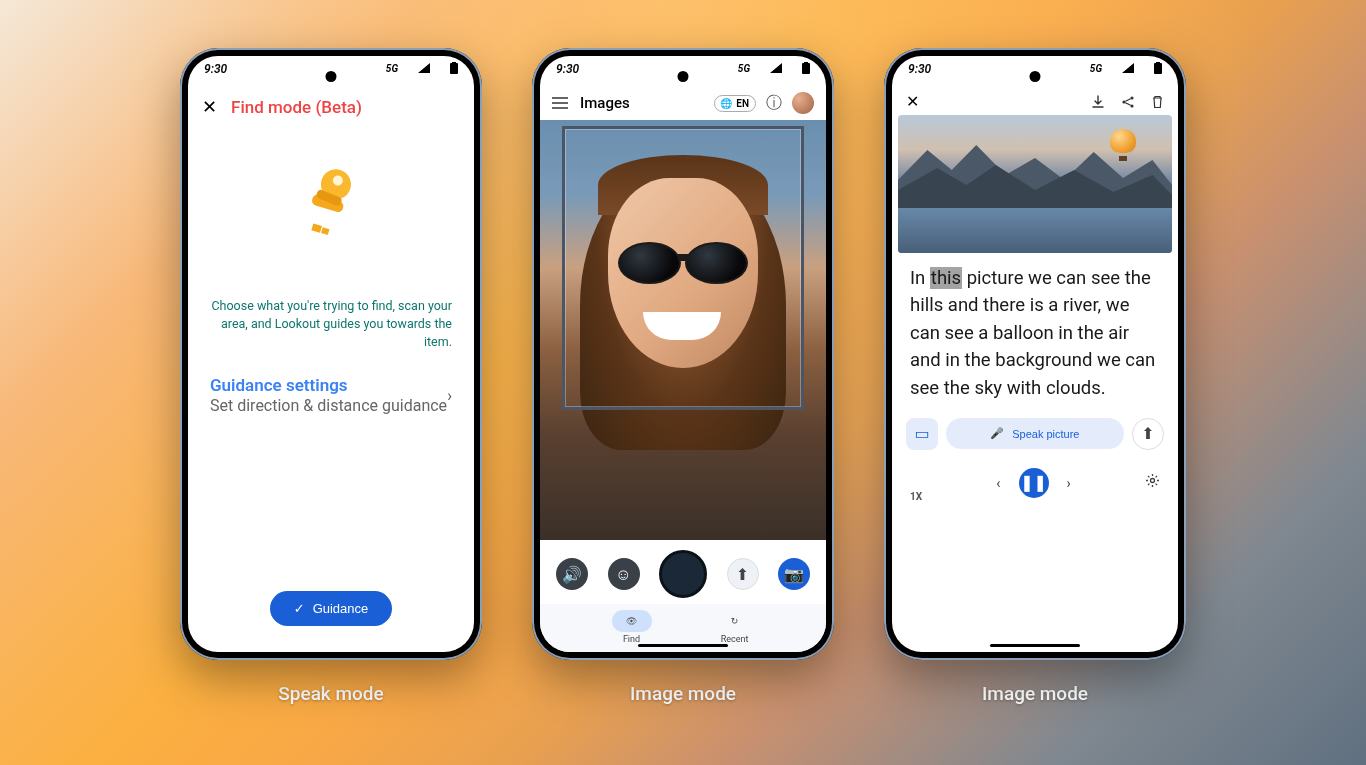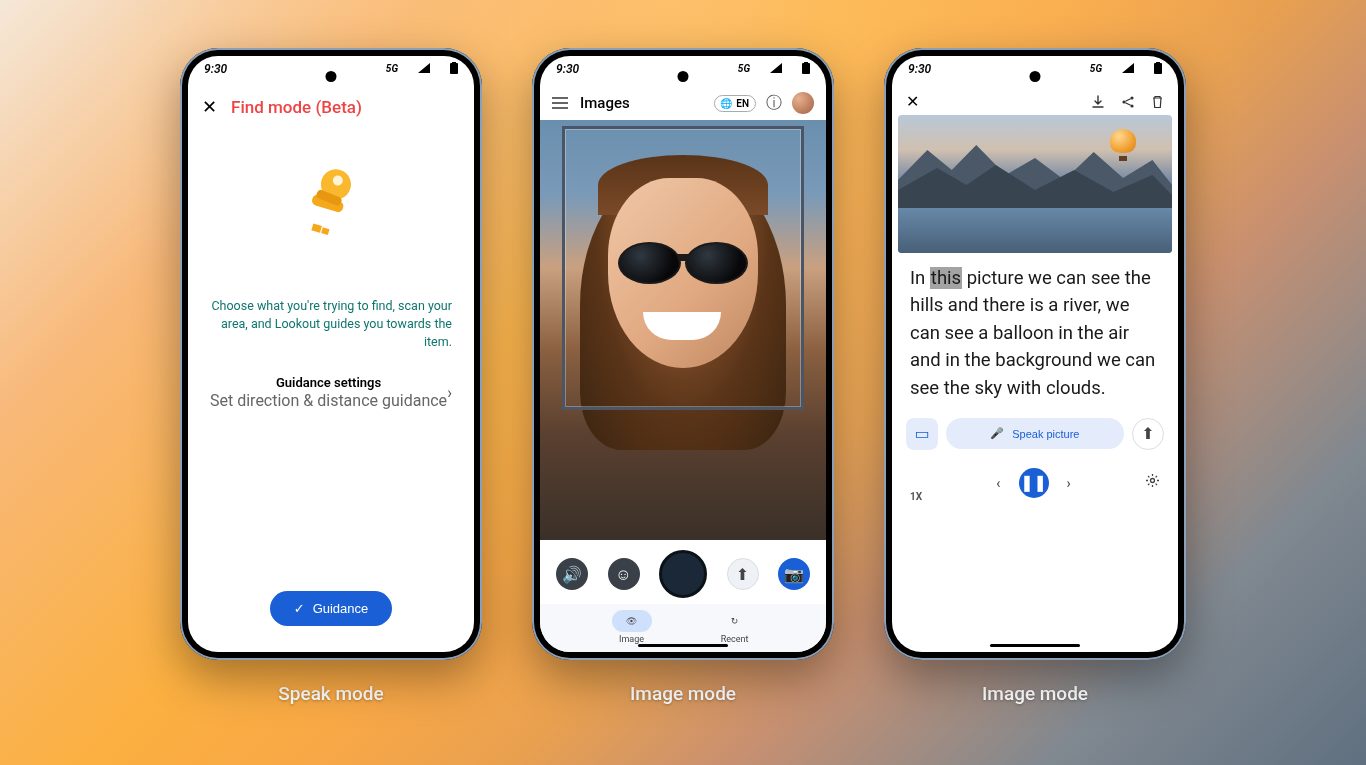--- a/index.html
+++ b/index.html
@@ -102,21 +102,21 @@
   .p1-desc { font-size: 12.5px; color: #0f766e; line-height: 1.45; text-align: right; width: 100%; }
   .p1-settings {
     width: 100%;
     margin-top: 20px;
     display: flex;
     justify-content: space-between;
     align-items: center;
     padding: 4px 0;
     cursor: pointer;
   }
-  .p1-settings-title { font-size: 13px; font-weight: 600; color: #000000; text-align: center; }
+  .p1-settings-title { font-size: 17px; font-weight: 600; color: #3b82f6; }
   .p1-settings-sub { font-size: 16px; color: #666; margin-top: 1px; }
   .p1-continue {
     background: #1a5fd6;
     color: #fff;
     border: none;
     border-radius: 20px;
     padding: 10px 24px;
     font-size: 13px;
     font-weight: 500;
     display: flex;
@@ -492,21 +492,21 @@
           </div>
         <div class="ctrl-btn blue">
             <span>📷</span>
           </div>
       </div>
       <div class="p2-tabs">
         <div class="p2-tab active">
           <div class="tab-icon">
               <span>👁</span>
             </div>
-          <span>Image</span>
+          <span>Find</span>
         </div>
         <div class="p2-tab">
           <div class="tab-icon">
               <span>↻</span>
             </div>
           <span>Recent</span>
         </div>
       </div>
       <div class="home-indicator"></div>
     </div>

